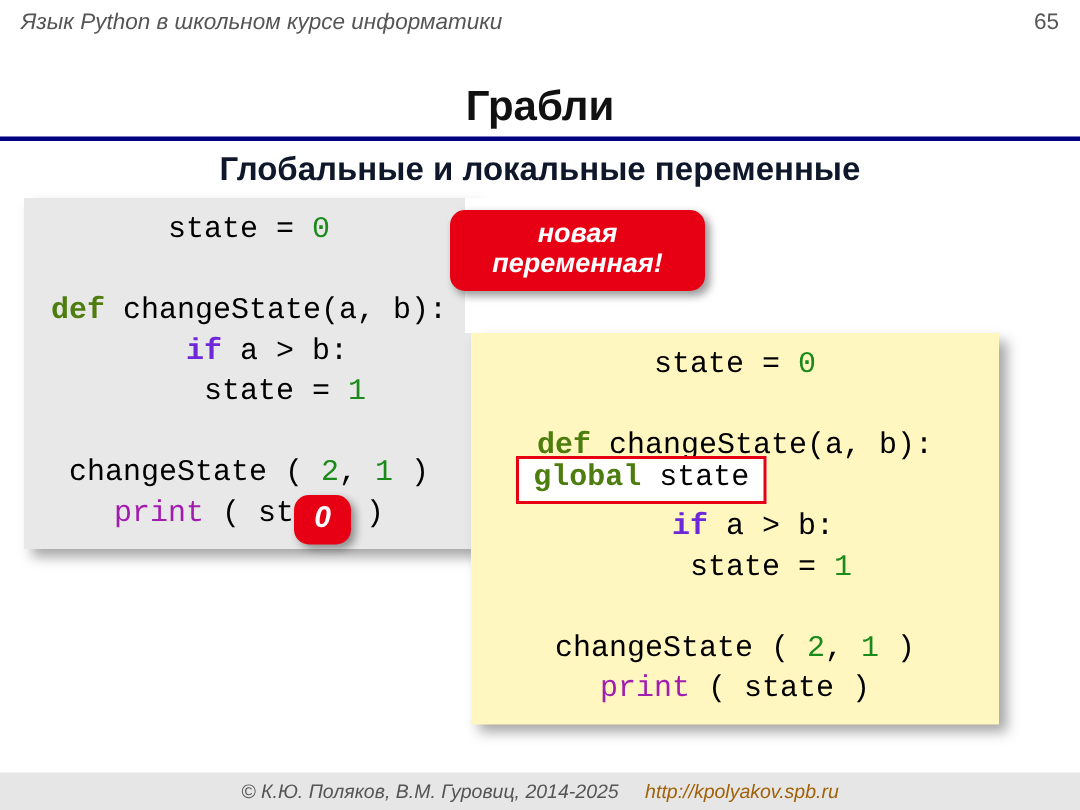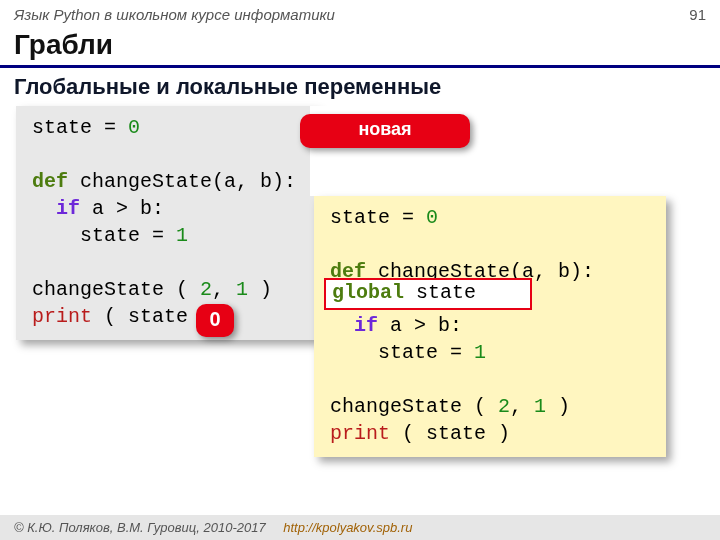--- a/index.html
+++ b/index.html
@@ -1,47 +1,47 @@
 <!DOCTYPE html>
 <html><head>
 <meta charset="utf-8">
 <style>
-  * { margin:0; padding:0; box-sizing:border-box; }
+  * { margin:0; padding:0; box-sizing:border-box;text-align:center; }
   body { width:720px; height:540px; background:#fff; font-family:Arial,Helvetica,sans-serif; position:relative; overflow:hidden; }
   .header-strip { background:#fff; padding:6px 14px 4px; display:flex; justify-content:space-between; align-items:center; }
   .course { font-style:italic; color:#555; font-size:15px; }
   .pagenum { color:#555; font-size:15px; }
-  .title { font-size:28px; font-weight:bold; color:#111; padding:2px 14px 0; }
+  .title { font-size:28px; font-weight:bold; color:#111; padding:2px 14px 0;margin-top:26px; }
   .rule { height:3px; background:#000080; margin:4px 0 6px; }
   .subtitle { font-size:22px; font-weight:bold; color:#0f172a; padding:0 14px 6px; }
   .content { position:relative; width:100%; height:400px; }
   .codebox { position:absolute; font-family:Consolas,'Courier New',monospace; font-size:20px; line-height:1.35; padding:8px 16px 10px; box-shadow:5px 5px 8px rgba(0,0,0,.35); }
   .box1 { left:16px; top:0; width:300px; background:#e8e8e8; }
   .box2 { left:314px; top:90px; width:352px; background:#fff6c0; }
   pre { font-family:inherit; white-space:pre; }
   .kw, .c-def { color:#4d7c0f; font-weight:bold; }
   .c-if { color:#6d28d9; font-weight:bold; }
   .num { color:#1a8a1a; }
-  .fn { color:#b91c1c; }
-  .callout { position:absolute; background:#e70014; color:#fff; font-weight:bold; text-align:center; border-radius:10px; box-shadow:3px 3px 6px rgba(0,0,0,.4); }
+  .fn { color:#a21caf; }
+  .callout { position:absolute; background:#e70014; color:#fff; font-weight:bold; text-align:center; border-radius:10px; box-shadow:3px 3px 6px rgba(0,0,0,.4);font-style:italic; }
   .callout.big { left:300px; top:8px; width:170px; padding:6px 6px 8px; font-size:18px; line-height:1.1; }
   .callout.small { left:196px; top:198px; width:38px; padding:4px 0 6px; font-size:20px; }
-  .globalbox { position:absolute; left:324px; top:172px; width:208px; background:#fff; border:2px solid #e70014; font-family:Consolas,'Courier New',monospace; font-size:20px; padding:0 6px 2px; line-height:1.3; }
+  .globalbox { position:absolute; left:344px; top:172px; width:167px; background:#fff; border:2px solid #e70014; font-family:Consolas,'Courier New',monospace; font-size:20px; padding:0 6px 2px; line-height:1.3; }
   .footer { position:absolute; left:0; bottom:0; width:100%; background:#e6e6e6; padding:5px 14px; font-size:13px; font-style:italic; color:#555; }
   .footer .url { color:#a16207; margin-left:14px; }
   .whiteout { position:absolute; left:310px; top:0; width:200px; height:90px; background:#fff; z-index:1; }
   .box2, .globalbox, .callout.big { z-index:2; }
   .callout.big { z-index:3; }
 </style>
 </head>
 <body>
 
 <div class="header-strip">
   <span class="course">Язык Python в школьном курсе информатики</span>
-  <span class="pagenum">91</span>
+  <span class="pagenum">65</span>
 </div>
 <div class="title">Грабли</div>
 <div class="rule"></div>
 <div class="subtitle">Глобальные и локальные переменные</div>
 
 <div class="content">
 
   <div class="codebox box1">
 <pre><span>state = </span><span class="num">0</span>
 
@@ -66,24 +66,25 @@
 <span>changeState ( </span><span class="num">2</span><span>, </span><span class="num">1</span><span> )</span>
 <span class="fn">print</span><span> ( state )</span></pre>
   </div>
 
   <div class="globalbox">
     <span class="kw">global</span><span> state</span>
   </div>
 
   <div class="callout big">
     <div>новая</div>
+    <div>переменная!</div>
   </div>
 
   <div class="callout small">
     <span>0</span>
   </div>
 
 </div>
 
 <div class="footer">
-  <span>© К.Ю. Поляков, В.М. Гуровиц, 2010-2017</span>
+  <span>© К.Ю. Поляков, В.М. Гуровиц, 2014-2025</span>
   <span class="url">http://kpolyakov.spb.ru</span>
 </div>
 
 </body></html>

